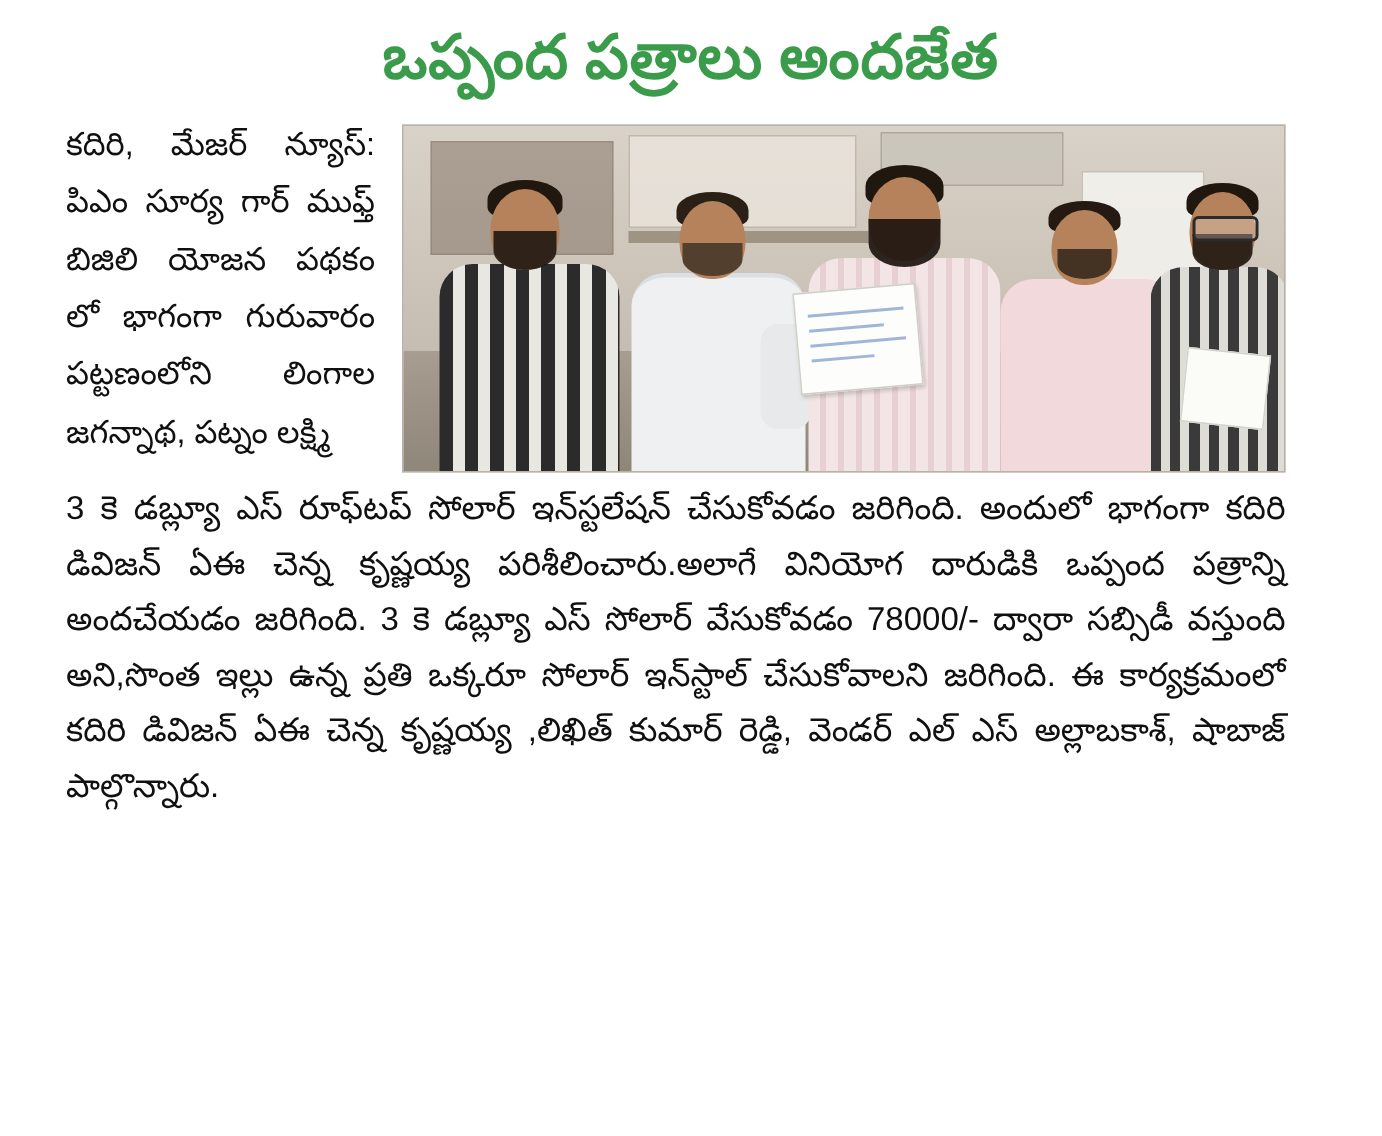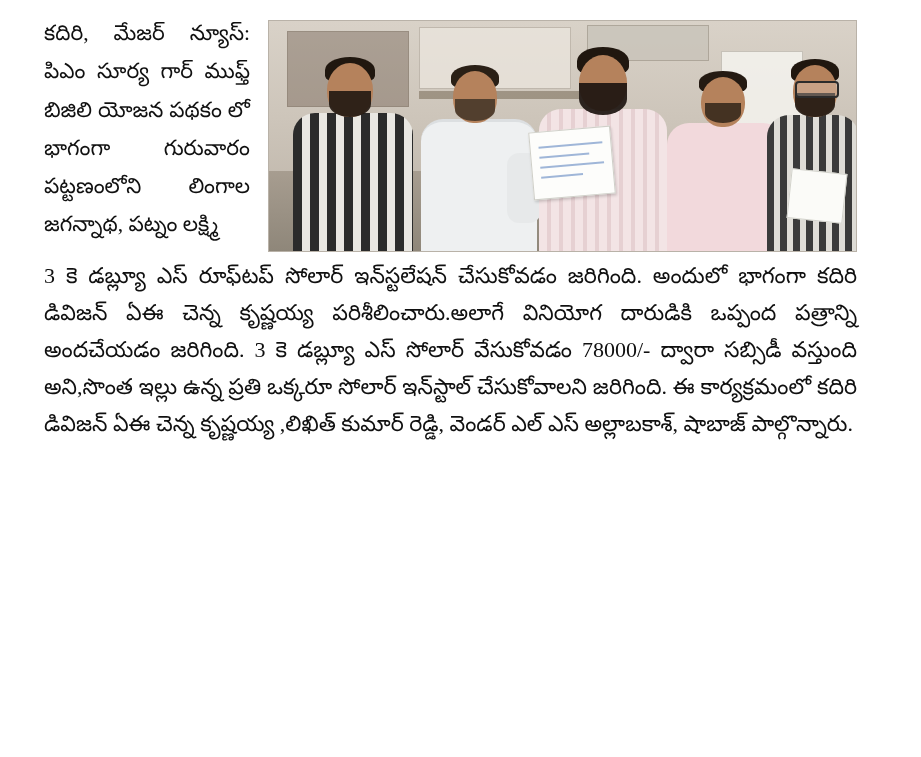--- a/index.html
+++ b/index.html
@@ -28,21 +28,21 @@
     font-weight: bold;
     color: #3a9c4a;
     letter-spacing: 0.5px;
     padding-top: 14px;
     line-height: 1.2;
   }
   .article {
     position: relative;
     margin-top: 14px;
     padding: 0 64px 0 44px;
-    font-family: Liberation Serif, serif;
+    font-family: Liberation Sans, sans-serif;
     font-size: 21.5px;
     line-height: 1.72;
     color: #101010;
     text-align: justify;
   }
   .photo-wrap {
     float: right;
     width: 589px;
     margin: 6px 0 6px 18px;
     shape-margin: 10px;
@@ -197,20 +197,21 @@
     font-size: 22px;
     line-height: 1.68;
     text-align: justify;
   }
 </style>
 </head>
 <body>
 
 <div class="page">
 
+  <div class="headline">ఒప్పంద పత్రాలు అందజేత</div>
 
   <div class="article">
 
     <div class="photo-wrap">
       <div class="photo">
         <div class="wall"></div>
         <div class="wall-panel p1"></div>
         <div class="wall-panel p2"></div>
         <div class="wall-panel p3"></div>
         <div class="wall-panel p4"></div>

